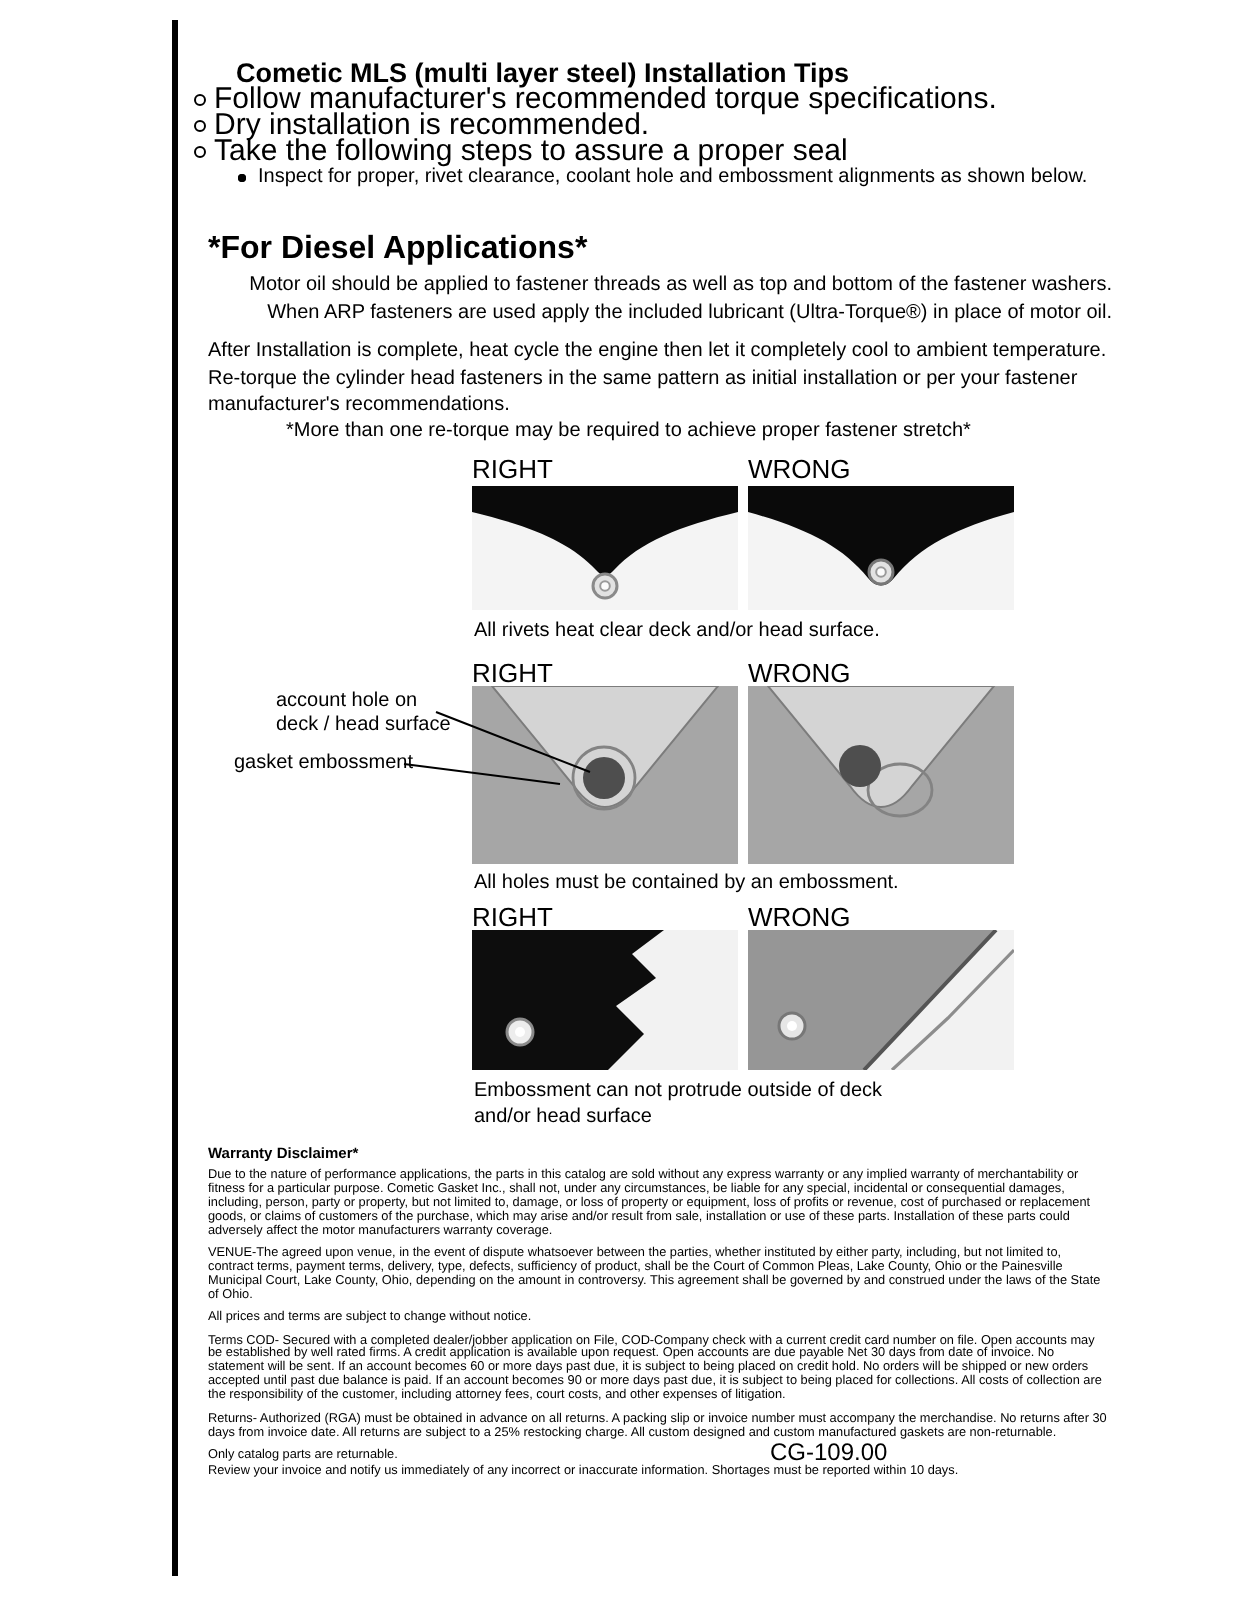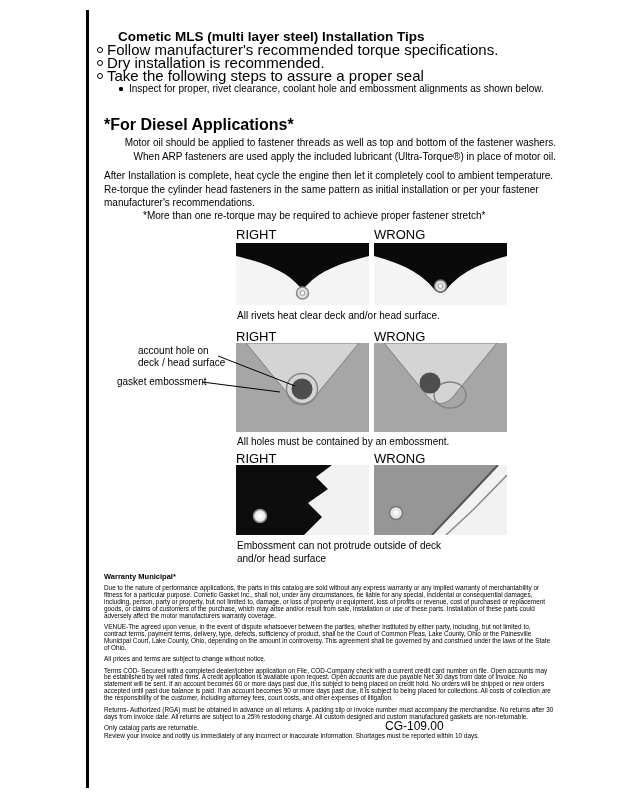--- a/index.html
+++ b/index.html
@@ -135,21 +135,21 @@
       <path d="M0,0 H124 L92,34 L58,70 H0 Z" fill="#969696"></path>
       <path d="M124,0 L92,34 L58,70" fill="none" stroke="#555555" stroke-width="2"></path>
       <path d="M133,10 L100,44 L72,70" fill="none" stroke="#8d8d8d" stroke-width="1.6"></path>
       <circle cx="22" cy="48" r="6.5" fill="#e6e6e6" stroke="#777777" stroke-width="1.5"></circle>
       <circle cx="22" cy="48" r="2.5" fill="#ffffff"></circle>
     </svg>
   </div>
   <div class="dcaption" style="left:237px;top:539px;width:222px;">Embossment can not protrude outside of deck and/or head surface</div>
 
   <div class="disclaimer">
-    <div class="disc-head">Warranty Municipal*</div>
+    <div class="disc-head">Warranty Disclaimer*</div>
     <div class="disc-p">Due to the nature of performance applications, the parts in this catalog are sold without any express warranty or any implied warranty of merchantability or fitness for a particular purpose. Cometic Gasket Inc., shall not, under any circumstances, be liable for any special, incidental or consequential damages, including, person, party or property, but not limited to, damage, or loss of property or equipment, loss of profits or revenue, cost of purchased or replacement goods, or claims of customers of the purchase, which may arise and/or result from sale, installation or use of these parts. Installation of these parts could adversely affect the motor manufacturers warranty coverage.</div>
     <div class="disc-p">VENUE-The agreed upon venue, in the event of dispute whatsoever between the parties, whether instituted by either party, including, but not limited to, contract terms, payment terms, delivery, type, defects, sufficiency of product, shall be the Court of Common Pleas, Lake County, Ohio or the Painesville Municipal Court, Lake County, Ohio, depending on the amount in controversy. This agreement shall be governed by and construed under the laws of the State of Ohio.</div>
     <div class="disc-p">All prices and terms are subject to change without notice.</div>
     <div class="disc-p">Terms COD- Secured with a completed dealer/jobber application on File, COD-Company check with a current credit card number on file. Open accounts may be established by well rated firms. A credit application is available upon request. Open accounts are due payable Net 30 days from date of invoice. No statement will be sent. If an account becomes 60 or more days past due, it is subject to being placed on credit hold. No orders will be shipped or new orders accepted until past due balance is paid. If an account becomes 90 or more days past due, it is subject to being placed for collections. All costs of collection are the responsibility of the customer, including attorney fees, court costs, and other expenses of litigation.</div>
     <div class="disc-p">Returns- Authorized (RGA) must be obtained in advance on all returns. A packing slip or invoice number must accompany the merchandise. No returns after 30 days from invoice date. All returns are subject to a 25% restocking charge. All custom designed and custom manufactured gaskets are non-returnable.</div>
     <div class="disc-p tight">Only catalog parts are returnable.</div>
     <div class="disc-p">Review your invoice and notify us immediately of any incorrect or inaccurate information. Shortages must be reported within 10 days.</div>
   </div>
 
   <div class="footer">CG-109.00</div>

